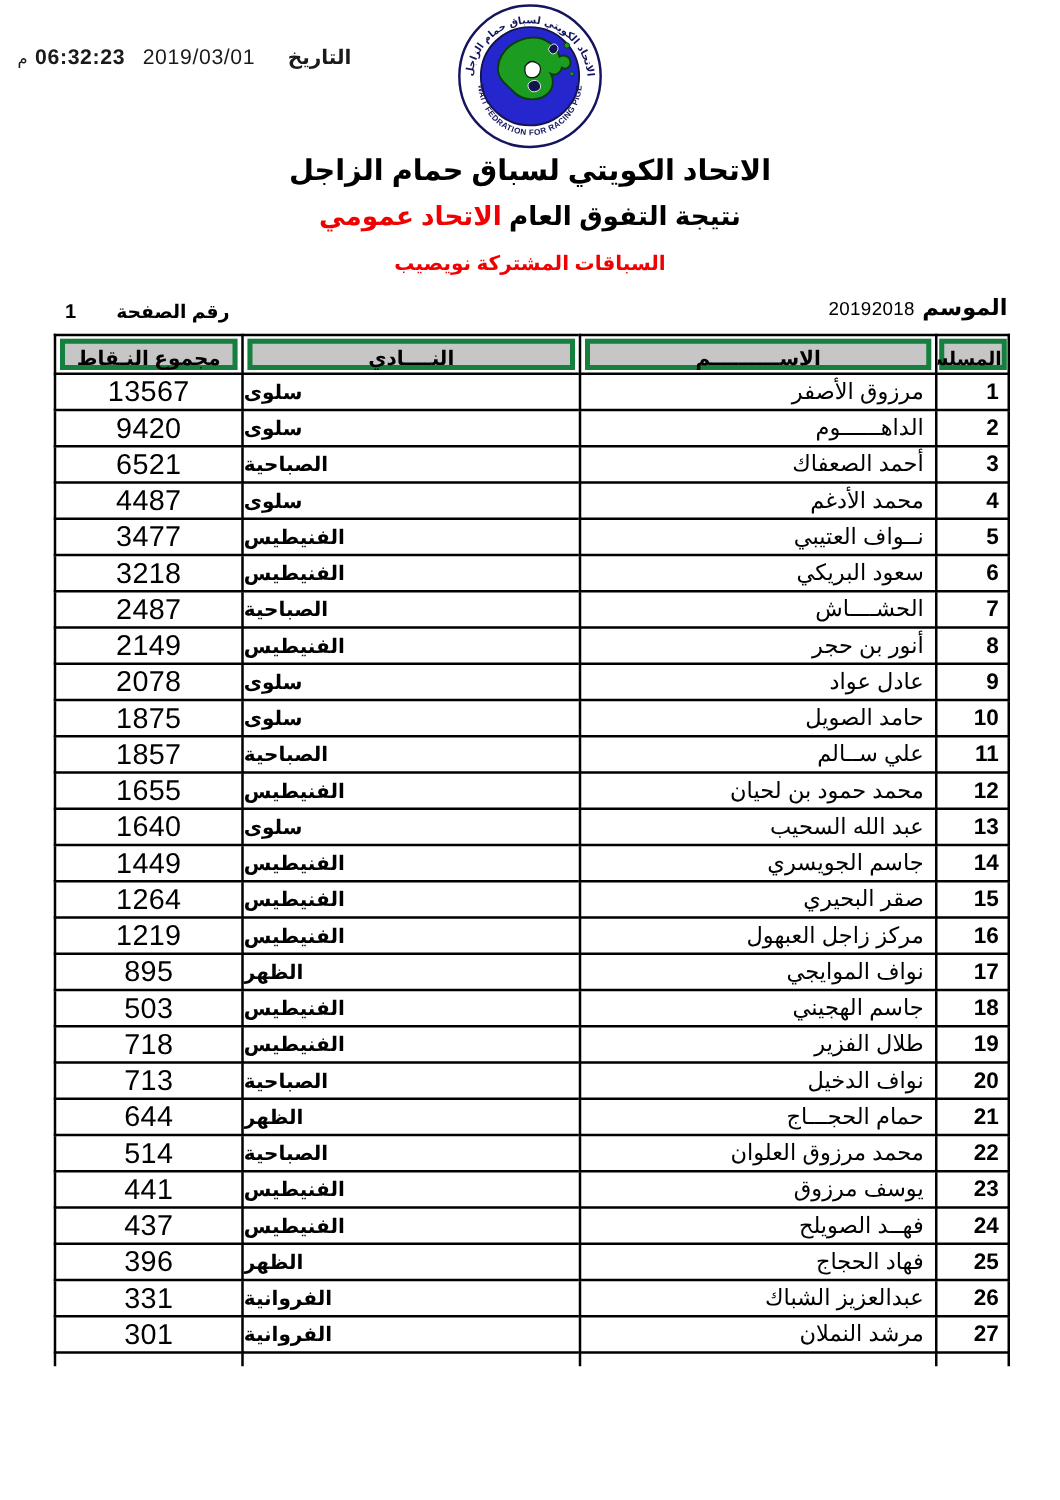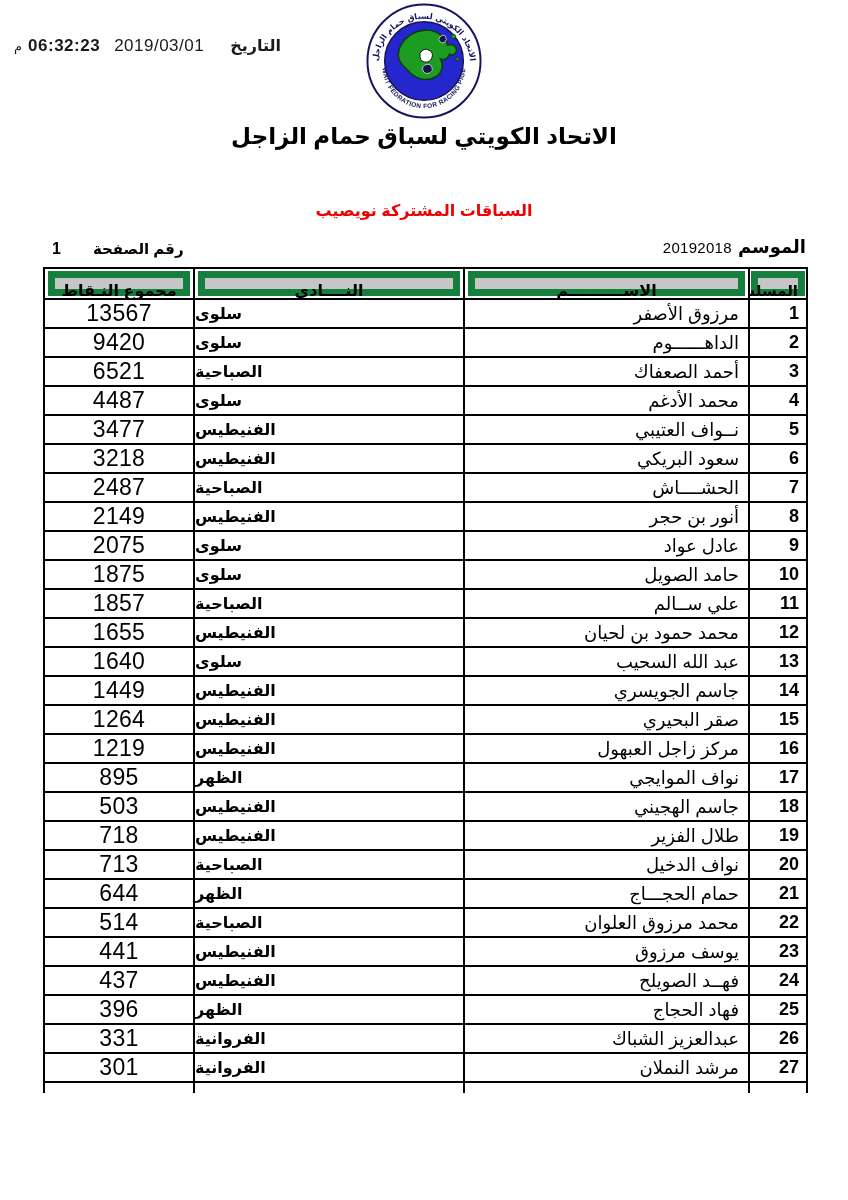--- a/index.html
+++ b/index.html
@@ -57,21 +57,21 @@
   
   .table-wrap { position:absolute; top:267px; right:40px; }
   table.results {
     border-collapse:collapse; table-layout:fixed;
     width:763px; direction:rtl;
   }
   table.results td, table.results th { border:2px solid #000; overflow:hidden; }
   table.results th { height:31px; padding:0; background:#fff; }
   .hdr-chip {
     display:block; margin:2px 3px; height:25px; line-height:25px;
-    background:#c6c6c6; border:7px solid #15803d;
+    background:#c6c6c6; border:4px solid #15803d;
     font-weight:bold; font-size:16px; text-align:center; white-space:nowrap;
   }
   .hdr-chip.small { font-size:15px; margin:2px 1px; }
   table.results td { height:29px; background:#fff; vertical-align:middle; white-space:nowrap; }
   td.c-serial { font-weight:bold; font-size:18px; text-align:right; padding-left:2px; padding-right:7px; }
   td.c-name  { font-size:18px; text-align:right; padding-right:9px; }
   td.c-club  { font-size:16px; text-align:left;font-weight:bold; }
   td.c-points{ font-size:23px; text-align:center; letter-spacing:.3px; }
   tr.partial td { height:11px; border-bottom:none; }
 </style>
@@ -106,20 +106,24 @@
       <text font-size="8.2" font-weight="bold" fill="#14145f" font-family="'DejaVu Sans',sans-serif">
         <textPath href="#arcTop" startOffset="50%" text-anchor="middle">الاتحاد الكويتي لسباق حمام الزاجل</textPath>
       </text>
       <text font-size="6.6" font-weight="bold" fill="#14145f" letter-spacing="0.4" font-family="'Liberation Sans','DejaVu Sans',sans-serif">
         <textPath href="#arcBottom" startOffset="50%" text-anchor="middle">KUWAIT FEDRATION FOR RACING PIGEON</textPath>
       </text>
     </svg>
   </div>
 
   <div class="title title-1">الاتحاد الكويتي لسباق حمام الزاجل</div>
+  <div class="title title-2">
+    <span>نتيجة التفوق العام</span>
+    <span class="red-part">الاتحاد عمومي</span>
+  </div>
   <div class="title title-3">السباقات المشتركة نويصيب</div>
 
   <div class="season">
     <span class="value">20192018</span>
     <span class="label">الموسم</span>
   </div>
   <div class="page-num">
     <span class="value">1</span>
     <span class="label">رقم الصفحة</span>
   </div>
@@ -202,21 +206,21 @@
     <td class="c-serial">8</td>
     <td class="c-name">أنور بن حجر</td>
     <td class="c-club">الفنيطيس</td>
     <td class="c-points">2149</td>
   </tr>
 
   <tr>
     <td class="c-serial">9</td>
     <td class="c-name">عادل عواد</td>
     <td class="c-club">سلوى</td>
-    <td class="c-points">2075</td>
+    <td class="c-points">2078</td>
   </tr>
 
   <tr>
     <td class="c-serial">10</td>
     <td class="c-name">حامد الصويل</td>
     <td class="c-club">سلوى</td>
     <td class="c-points">1875</td>
   </tr>
 
   <tr>

